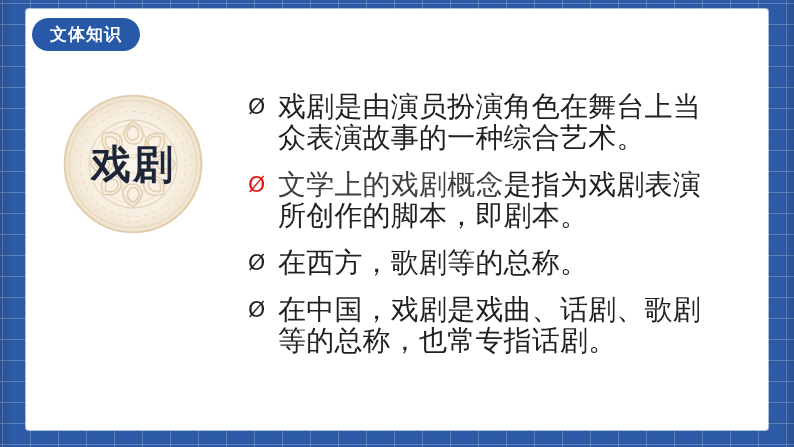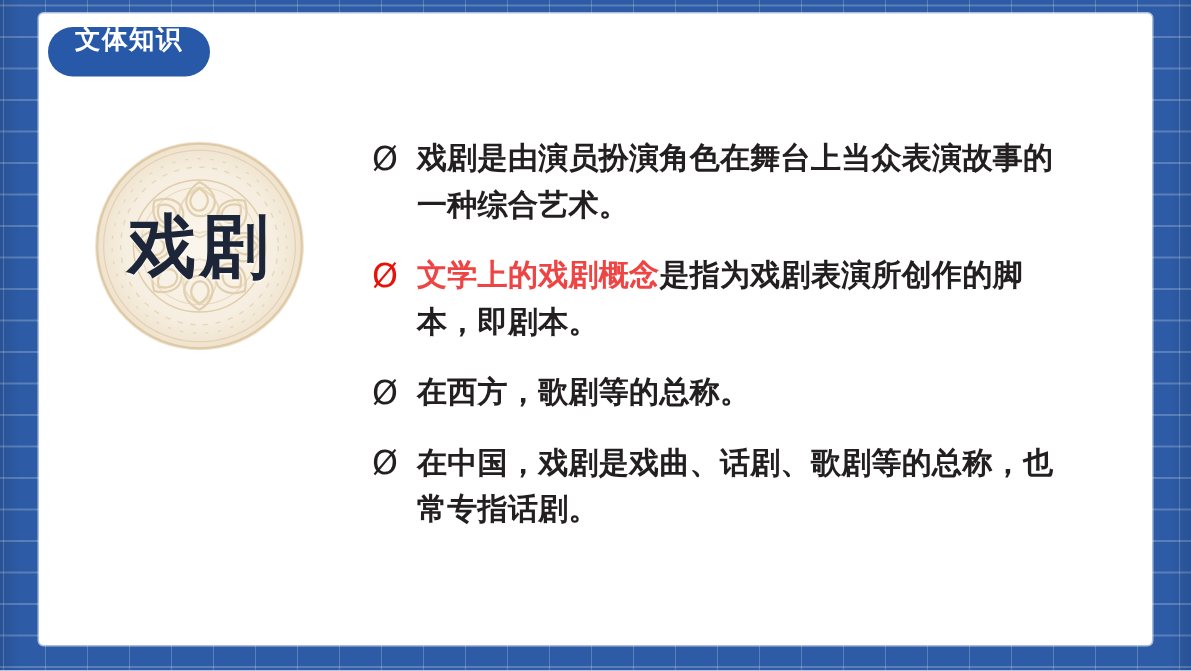--- a/index.html
+++ b/index.html
@@ -58,21 +58,21 @@
     min-width: 108px;
     height: 33px;
     padding: 0 16px;
     border-radius: 17px;
     background: #2759a8;
     color: #ffffff;
     font-size: 17px;
     font-weight: bold;
     letter-spacing: 1px;
     display: flex;
-    align-items: flex-start;
+    align-items: center;
     justify-content: center;
     box-sizing: border-box;
     line-height: 1;
   }
 
   
   .seal-wrap {
     position: absolute;
     left: 36px;
     top: 84px;
@@ -83,21 +83,21 @@
     position: absolute;
     inset: 0;
     border-radius: 50%;
   }
   .seal-label {
     position: absolute;
     inset: 0;
     display: flex;
     align-items: center;
     justify-content: center;
-    font-size: 46px;
+    font-size: 40px;
     font-weight: bold;
     color: #1d2638;
     letter-spacing: 2px;
     line-height: 1;
     text-shadow: 0 1px 0 rgba(255,255,255,0.55);
   }
 
   
   .bullets {
     position: absolute;
@@ -118,27 +118,27 @@
     font-size: 22px;
     line-height: 31px;
     color: #231f20;
     font-family: "DejaVu Sans", sans-serif;
     font-weight: 400;
   }
   .bullet-mark.red { color: #e5130b; }
 
   .bullet-text {
     flex: 1 1 auto;
-    font-size: 20px;
-    font-weight: bold;
+    font-size: 28px;
+    font-weight: normal;
     line-height: 31px;
     color: #231f20;
     letter-spacing: 0.2px;
   }
-  .hl-red { color: #ef4444; }
+  .hl-red { color: #404040; }
 </style>
 </head>
 <body>
 
 <div id="slide">
 
   <div class="frame"></div>
   <div class="frame-shade"></div>
 
   <div class="panel">

